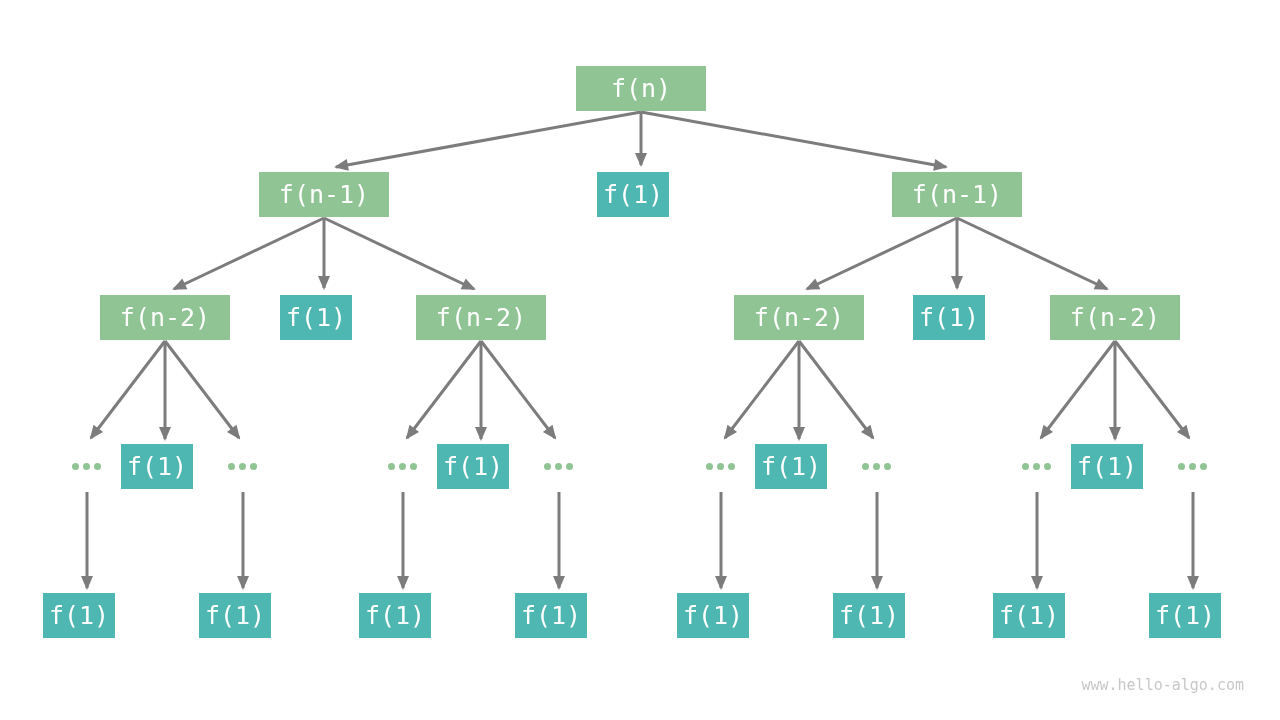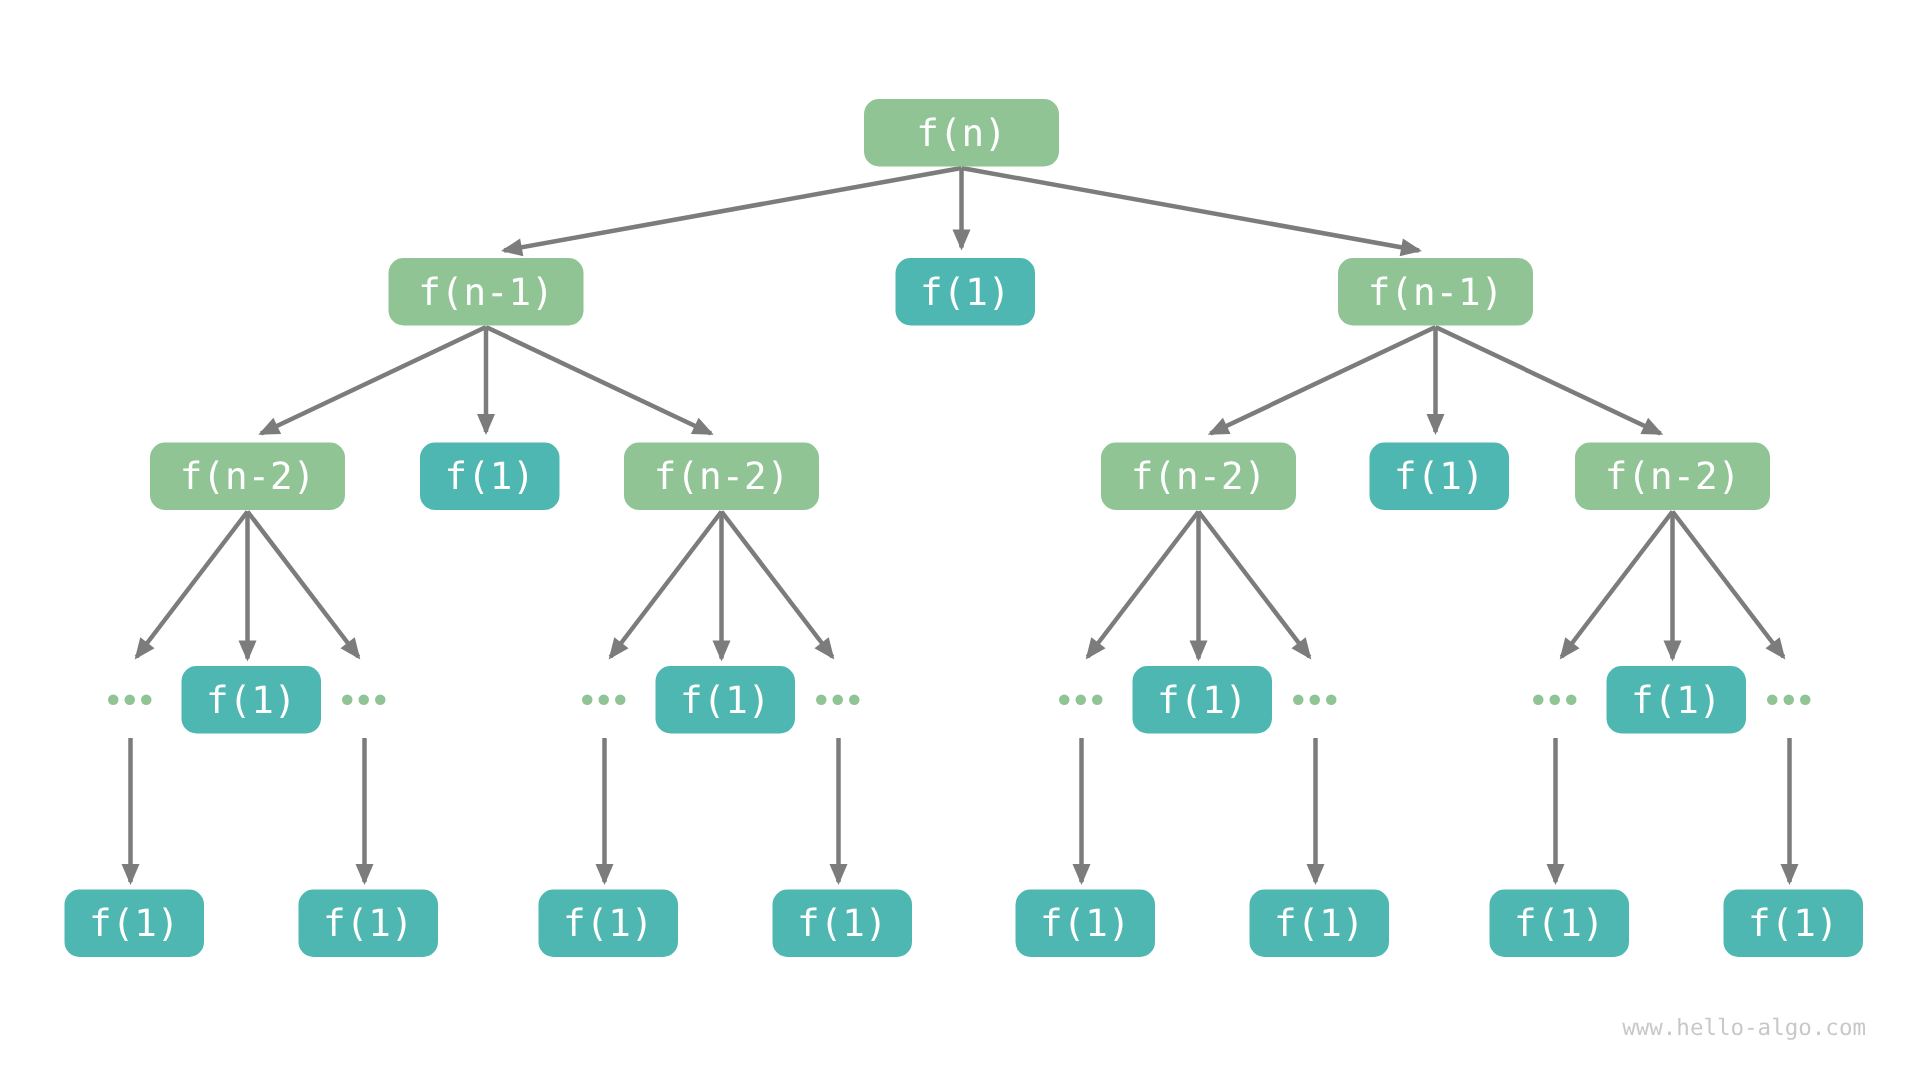--- a/index.html
+++ b/index.html
@@ -16,31 +16,31 @@
     position:relative;
     width:1280px;height:720px;
     background:var(--background);
     overflow:hidden;
   }
   .edges{position:absolute;left:0;top:0;z-index:0;}
   .edge{stroke:var(--arrow);stroke-width:3;fill:none;}
   .arrowhead{fill:var(--arrow);}
   .node{
     position:absolute;z-index:1;
-    height:45px;border-radius:10px;
+    height:45px;border-radius:0;
     display:flex;align-items:center;justify-content:center;
     color:var(--node_text);
     font-family:"DejaVu Sans Mono",monospace;
     font-size:25px;line-height:1;
     box-sizing:border-box;
   }
   .green{background:var(--node_green);}
   .teal{background:var(--node_teal);}
   .w-big{width:130px;}
-  .w-small{width:93px;}
+  .w-small{width:72px;}
   .ellipsis{
     position:absolute;z-index:1;top:462px;
     display:flex;gap:4px;align-items:center;height:8px;
   }
   .dot{width:7px;height:7px;border-radius:50%;background:var(--node_green);}
   .sr{
     position:absolute;width:1px;height:1px;overflow:hidden;
     clip:rect(0 0 0 0);white-space:nowrap;opacity:0;
   }
   .watermark{

